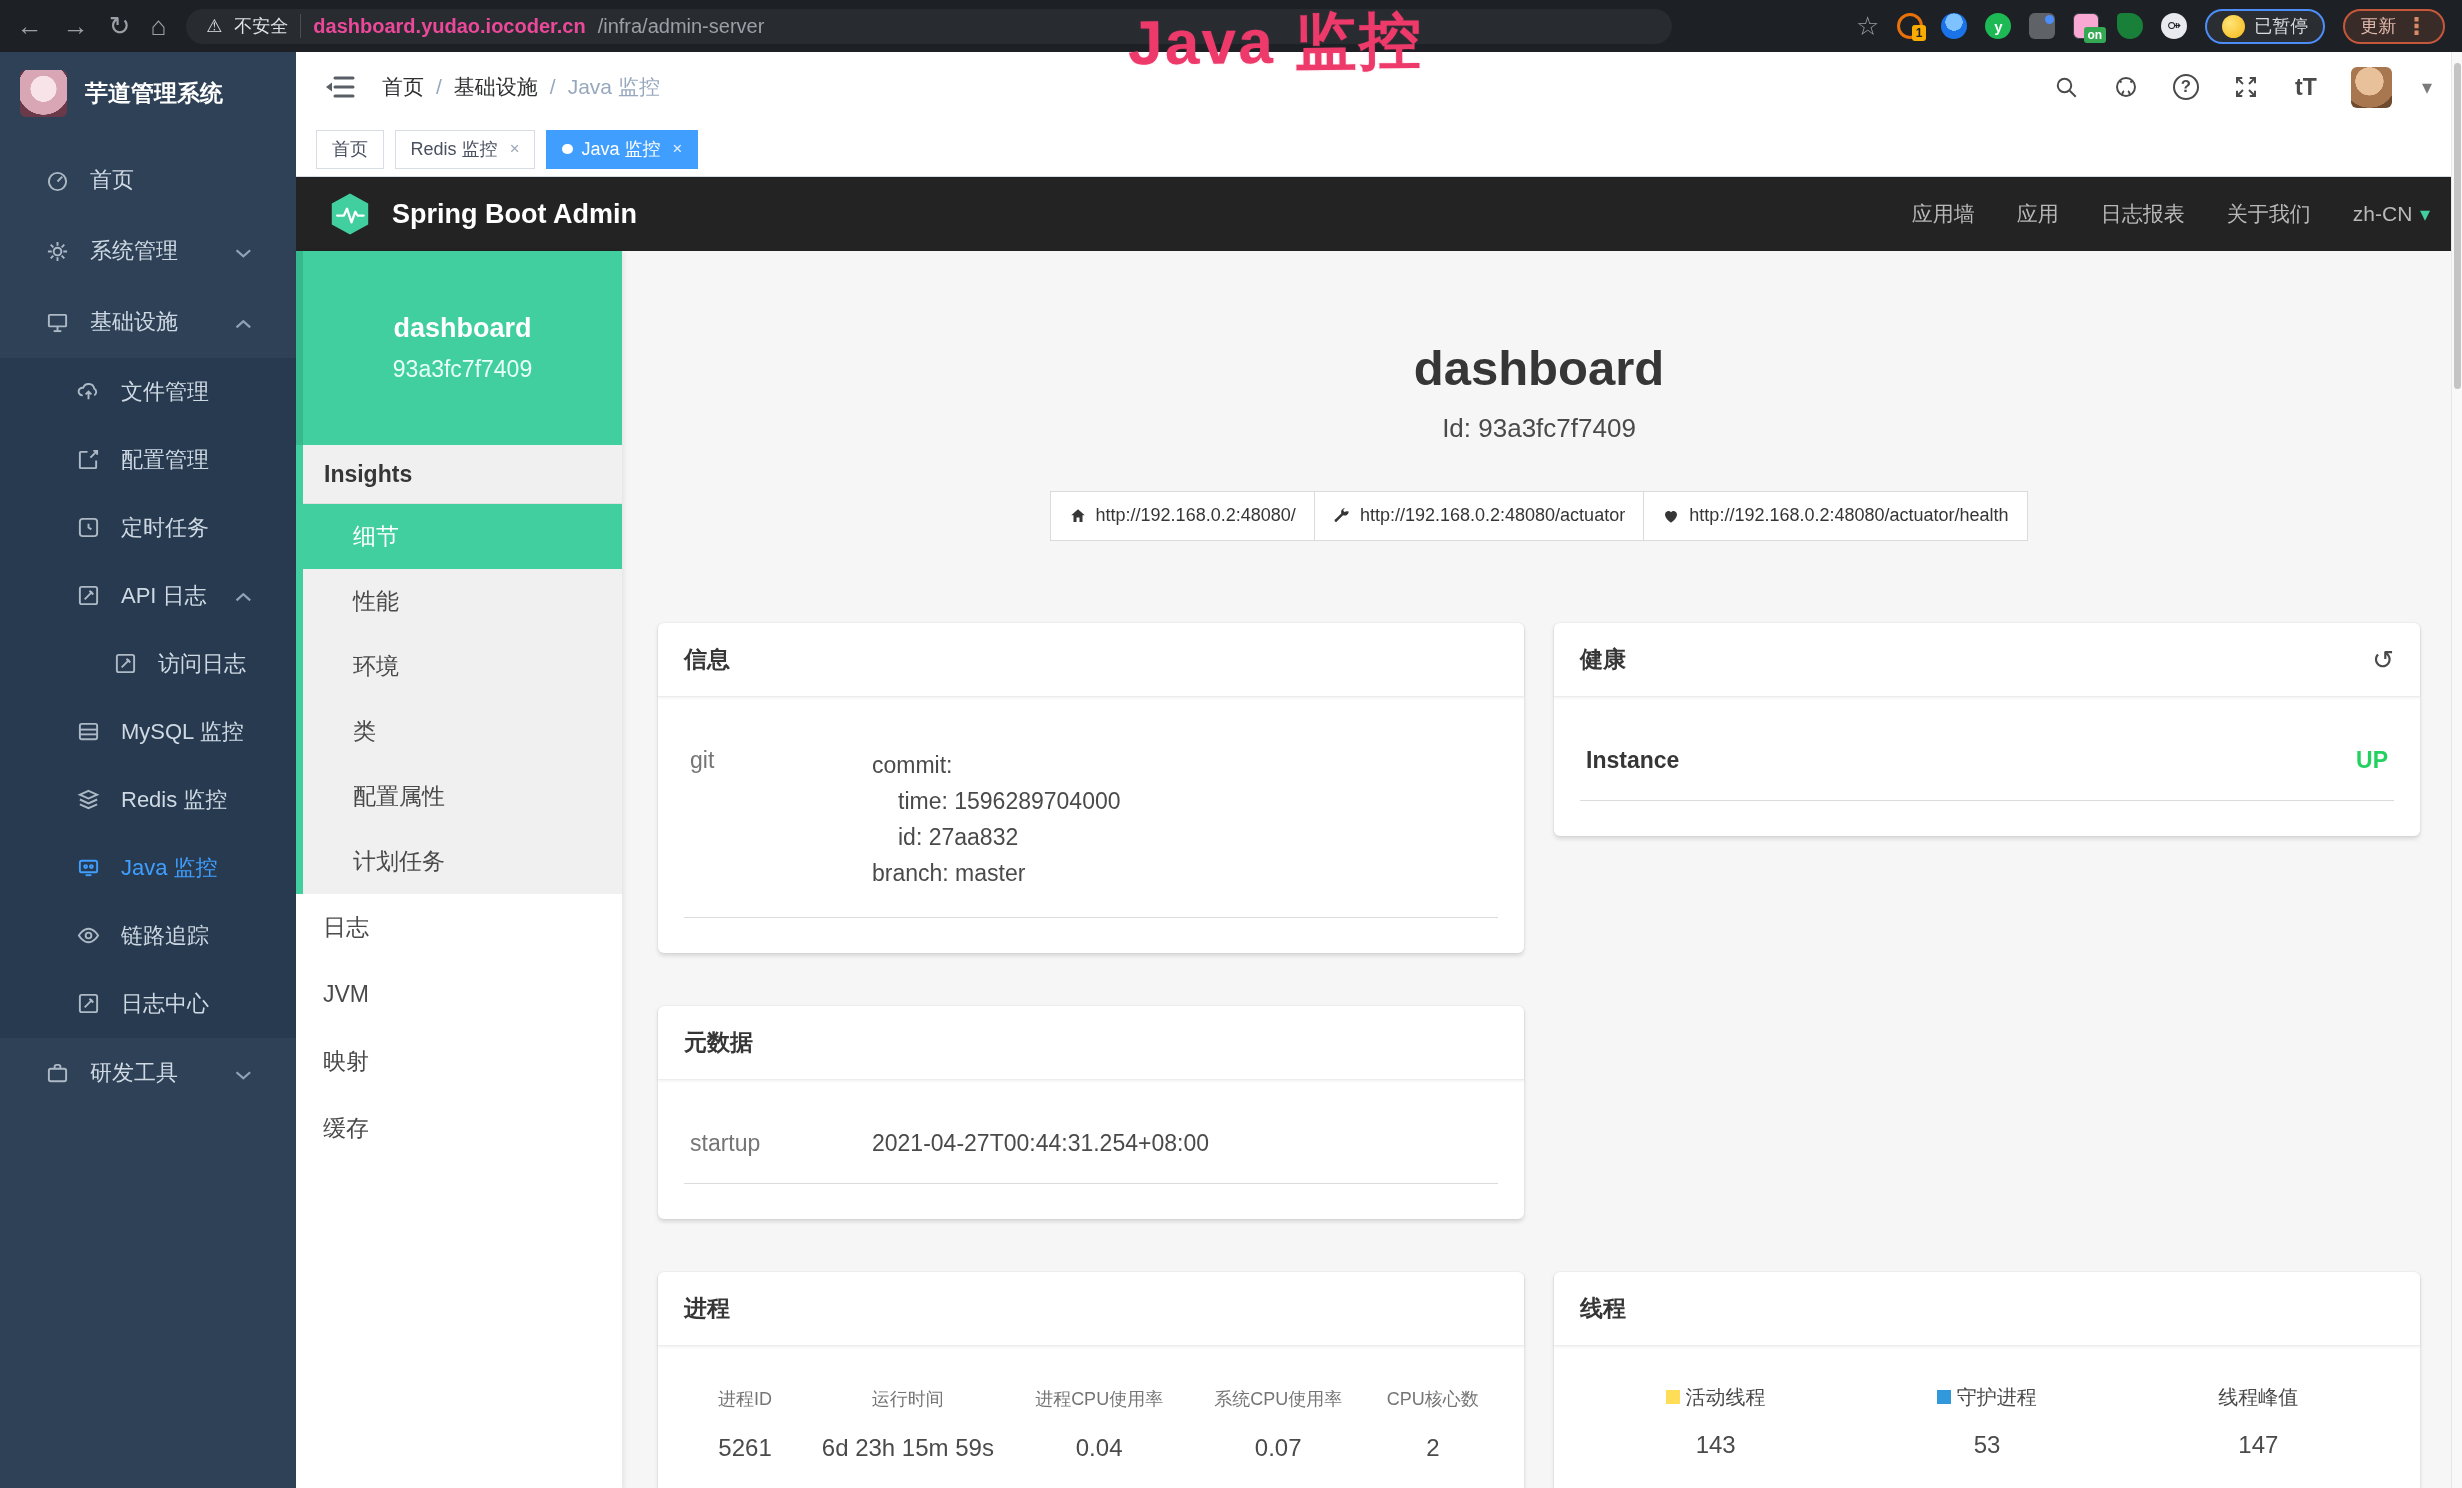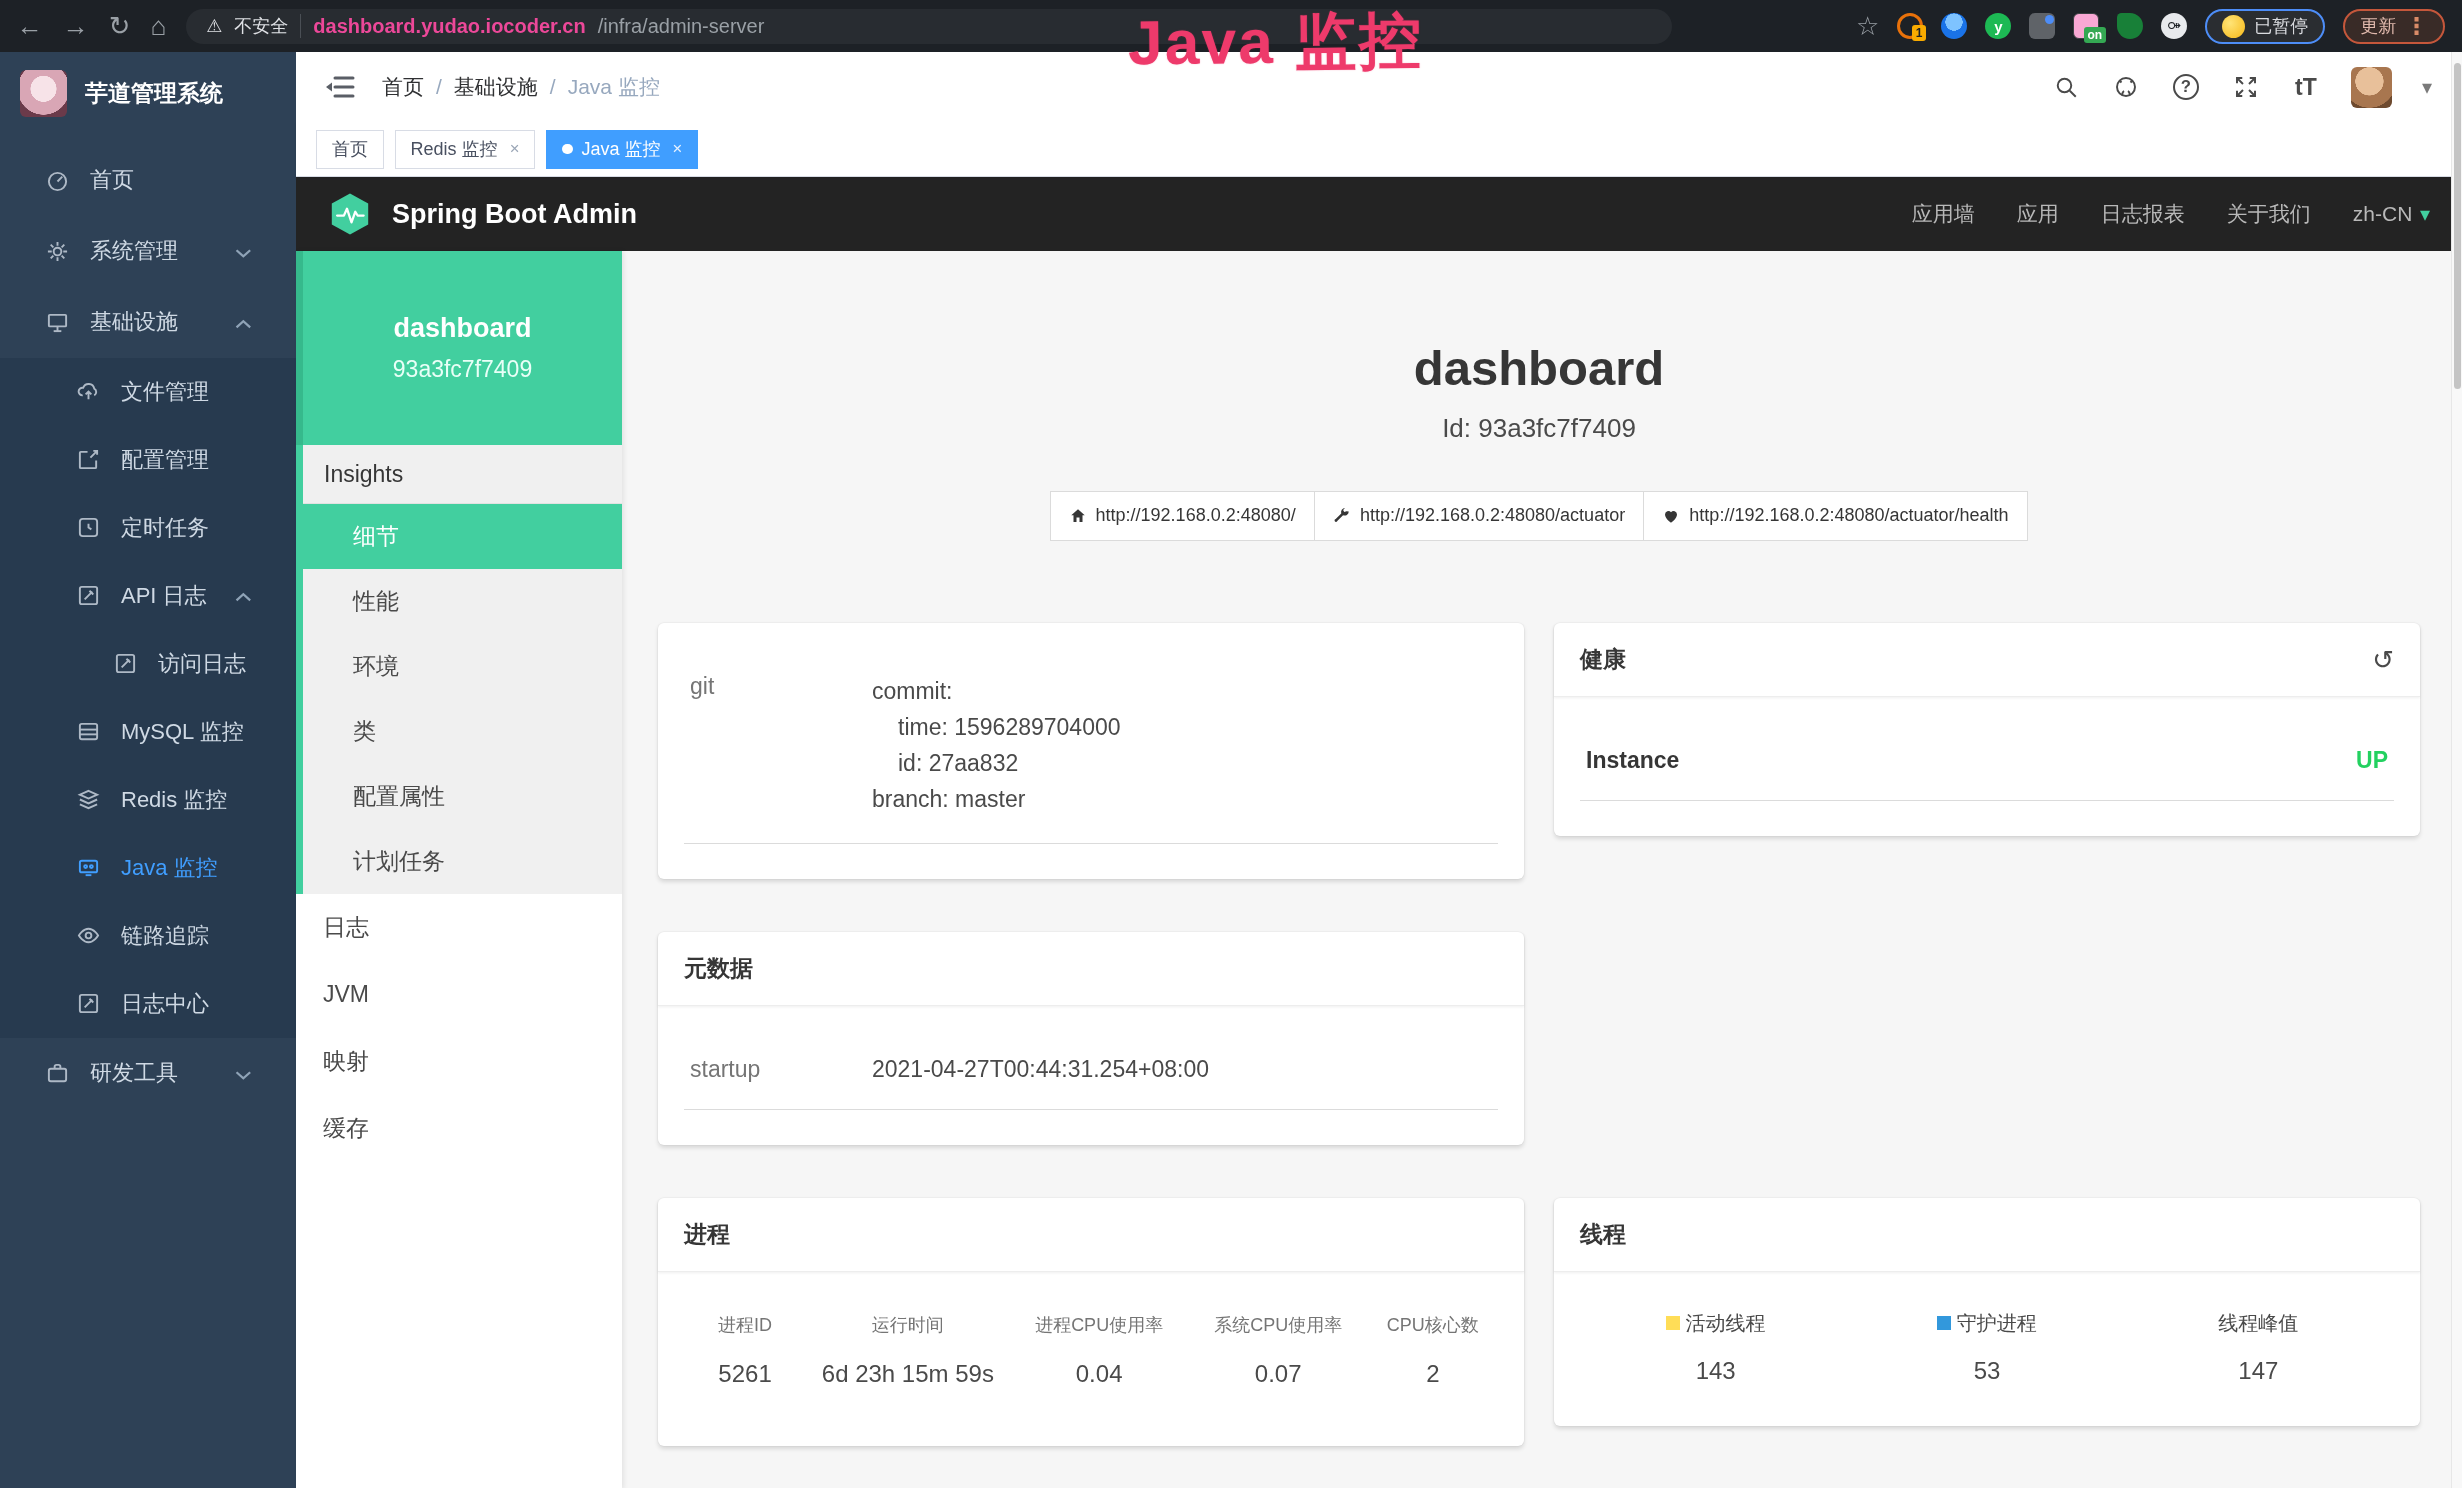--- a/index.html
+++ b/index.html
@@ -101,21 +101,21 @@
 .sba-locale .caret-g{color:#42cf9f;font-size:20px;font-weight:bold}
 
 
 .sba-body{flex:1;display:flex;min-height:0}
 .sba-sidebar{width:326px;background:#fff;box-shadow:1.5px 0 4.6px rgba(0,0,0,.08);z-index:2;flex:0 0 326px}
 .app-block{height:194px;background:#42cf9f;border-left:7.6px solid #36b98c;display:flex;flex-direction:column;
   align-items:center;justify-content:center;gap:12px;cursor:pointer}
 .app-name{color:#fff;font-size:27px;font-weight:bold}
 .app-id{color:#e9fff7;font-size:23px}
 .insights{background:#f0f0f0;border-left:7.6px solid #42cf9f}
-.insights-label{height:59px;display:flex;align-items:center;padding-left:21px;font-size:23px;font-weight:normal;
+.insights-label{height:59px;display:flex;align-items:center;padding-left:21px;font-size:23px;font-weight:bold;
   color:#363636;border-bottom:1.5px solid #e2e2e2}
 .ins-item{height:65px;display:flex;align-items:center;padding-left:50px;font-size:23px;color:#4a4a4a;cursor:pointer}
 .ins-item.active{background:#42cf9f;color:#fff}
 .root-item{height:67px;display:flex;align-items:center;padding-left:27px;font-size:23px;color:#4a4a4a;
   background:#fff;cursor:pointer}
 
 
 .sba-main{flex:1;background:#f6f6f6;padding:89px 42px 0 36px;overflow:hidden}
 .page-title{text-align:center;font-size:49px;font-weight:600;color:#363636}
 .page-id{text-align:center;font-size:26px;color:#4a4a4a;margin-top:16.7px}
@@ -453,20 +453,23 @@
           <svg viewBox="0 0 24 24">
               <path d="M12 21s-8-5.3-8-11a4.6 4.6 0 0 1 8-3 4.6 4.6 0 0 1 8 3c0 5.7-8 11-8 11z"></path>
             </svg>
           <span>http://192.168.0.2:48080/actuator/health</span>
         </div>
       </div>
 
       <div class="cards">
 
         <div class="card" style="grid-column:1;grid-row:1">
+          <div class="card-header">
+            <span class="card-title">信息</span>
+          </div>
           <div class="card-body">
             <div class="kv">
               <span class="k">git</span>
               <span class="v">
                 <div class="line">commit:</div>
                 <div class="line indent">time: 1596289704000</div>
                 <div class="line indent">id: 27aa832</div>
                 <div class="line">branch: master</div>
               </span>
             </div>

